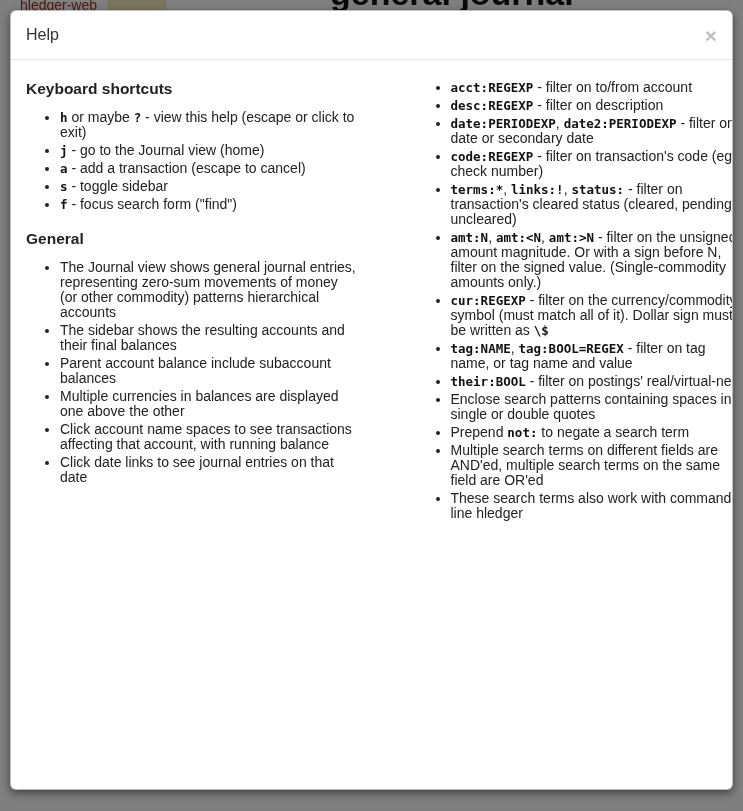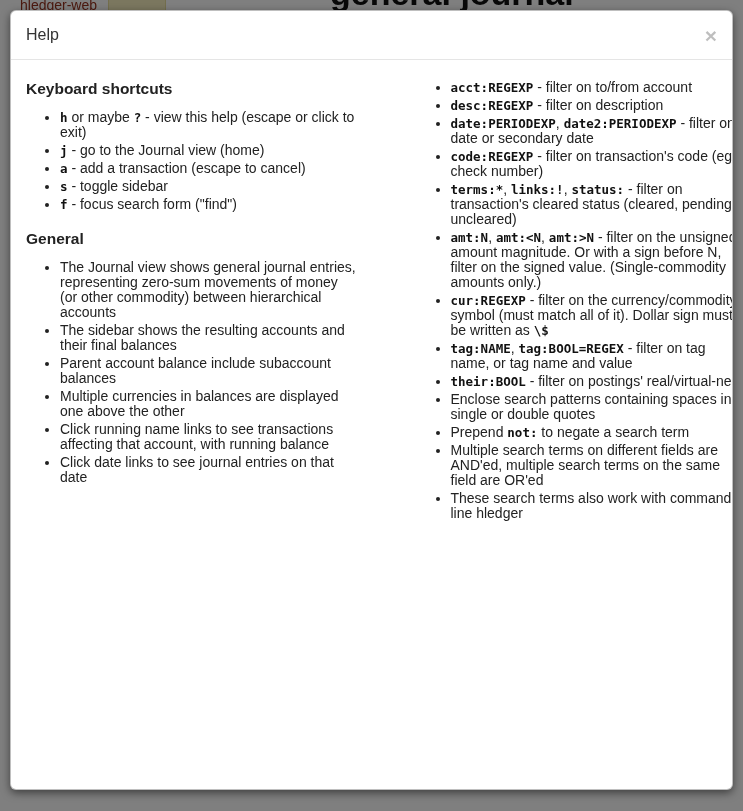--- a/index.html
+++ b/index.html
@@ -121,25 +121,25 @@
         <h3>Keyboard shortcuts</h3>
         <ul>
           <li><code>h</code> or maybe <code>?</code> - view this help (escape or click to exit)</li>
           <li><code>j</code> - go to the Journal view (home)</li>
           <li><code>a</code> - add a transaction (escape to cancel)</li>
           <li><code>s</code> - toggle sidebar</li>
           <li><code>f</code> - focus search form ("find")</li>
         </ul>
         <h3 class="section-gap">General</h3>
         <ul>
-          <li>The Journal view shows general journal entries, representing zero-sum movements of money (or other commodity) between hierarchical accounts</li>
+          <li>The Journal view shows general journal entries, representing zero-sum movements of money (or other commodity) patterns hierarchical accounts</li>
           <li>The sidebar shows the resulting accounts and their final balances</li>
           <li>Parent account balance include subaccount balances</li>
           <li>Multiple currencies in balances are displayed one above the other</li>
-          <li>Click running name links to see transactions affecting that account, with running balance</li>
+          <li>Click account name spaces to see transactions affecting that account, with running balance</li>
           <li>Click date links to see journal entries on that date</li>
         </ul>
       </div>
       <div class="col">
         <ul>
           <li><code>acct:REGEXP</code> - filter on to/from account</li>
           <li><code>desc:REGEXP</code> - filter on description</li>
           <li><code>date:PERIODEXP</code>, <code>date2:PERIODEXP</code> - filter on date or secondary date</li>
           <li><code>code:REGEXP</code> - filter on transaction's code (eg check number)</li>
           <li><code>terms:*</code>, <code>links:!</code>, <code>status:</code> - filter on transaction's cleared status (cleared, pending, uncleared)</li>

